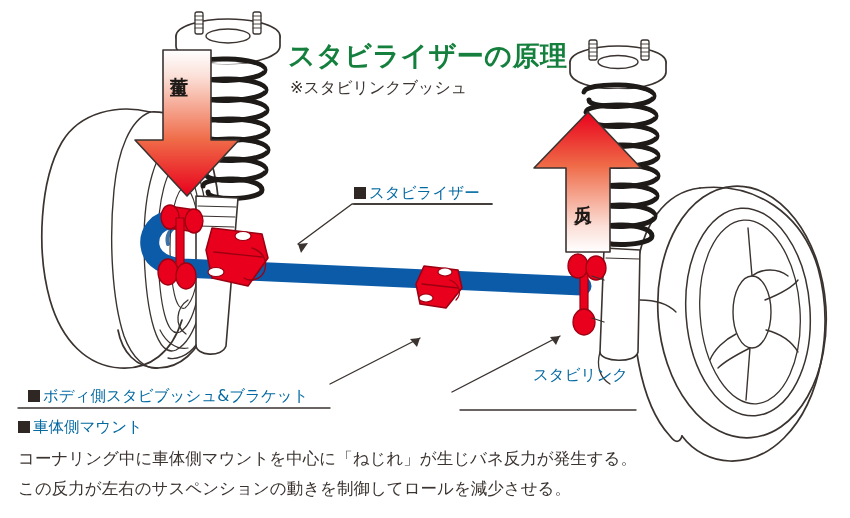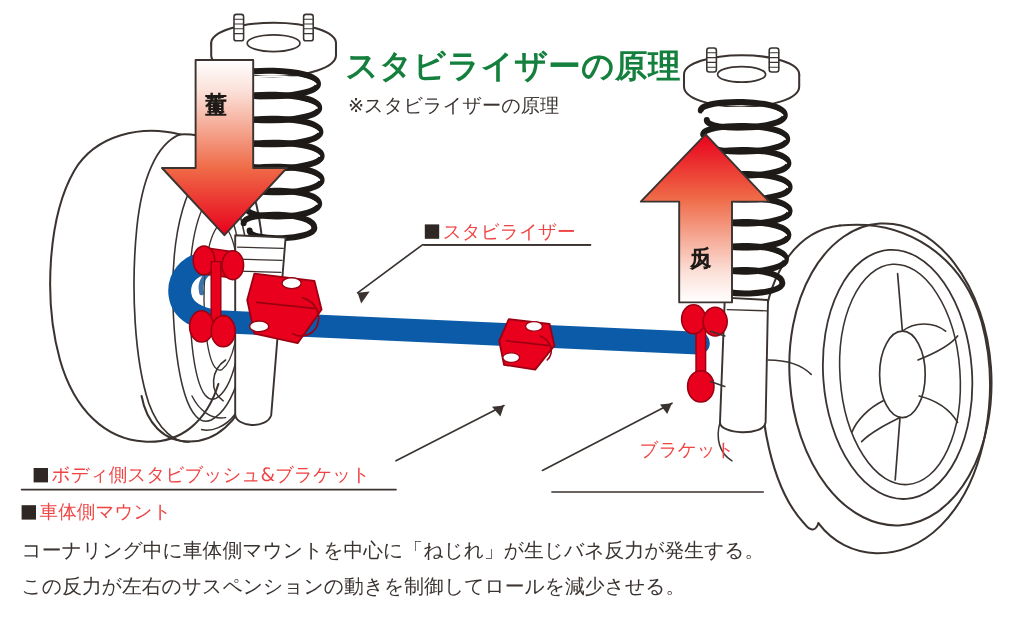--- a/index.html
+++ b/index.html
@@ -21,21 +21,21 @@
     font-size:27px;font-weight:bold;
     letter-spacing:0.5px;
     color:#15803d;
   }
   #subtitle{
     left:290px;top:80px;
     font-size:16px;
     color:#3a3330;
   }
 
-  .callout{font-size:15.5px;color:#ef4444;}
+  .callout{font-size:15.5px;color:#0369a1;}
   #label-stabilizer{left:354px;top:186px;}
   #label-bodybush{left:18px;top:389px;padding-left:10px;}
   #label-mount{left:18px;top:420px;}
   #label-stabilink{left:533px;top:368px;}
   #label-stabilinkbush{left:460px;top:391px;}
 
   .body-text{font-size:16.5px;color:#3a3330;}
   #desc1{left:18px;top:451px;}
   #desc2{left:18px;top:481px;}
 
@@ -264,38 +264,38 @@
         <path d="M163,50 L211,50 L211,140 L239,140 L187,196 L135,140 L163,140 Z" fill="url(#gradDown)"></path>
       </g>
 
       <g>
         <path d="M566,252 L566,168 L534,168 L588,112 L641,168 L610,168 L610,252 Z" fill="url(#gradUp)"></path>
       </g>
     </g>
   </svg>
 
   <div class="txt" id="title">スタビライザーの原理</div>
-  <div class="txt" id="subtitle">※スタビライザーの原理</div>
+  <div class="txt" id="subtitle">※スタビリンクブッシュ</div>
 
   <div class="arrow-label" id="load-text">荷重</div>
   <div class="arrow-label" id="reaction-text">反力</div>
 
   <div class="txt callout" id="label-stabilizer">
     <span class="sq"></span><span>スタビライザー</span>
   </div>
 
   <div class="txt callout" id="label-bodybush">
     <span class="sq"></span><span>ボディ側スタビブッシュ&amp;ブラケット</span>
   </div>
 
   <div class="txt callout" id="label-mount">
     <span class="sq"></span><span>車体側マウント</span>
   </div>
 
   <div class="txt callout" id="label-stabilink">
-    <span>ブラケット</span>
+    <span>スタビリンク</span>
   </div>
 
 
   <div class="txt body-text" id="desc2">この反力が左右のサスペンションの動きを制御してロールを減少させる。</div>
   <div class="txt body-text" id="desc1">コーナリング中に車体側マウントを中心に「ねじれ」が生じバネ反力が発生する。</div>
 
 </div>
 
 </body></html>

